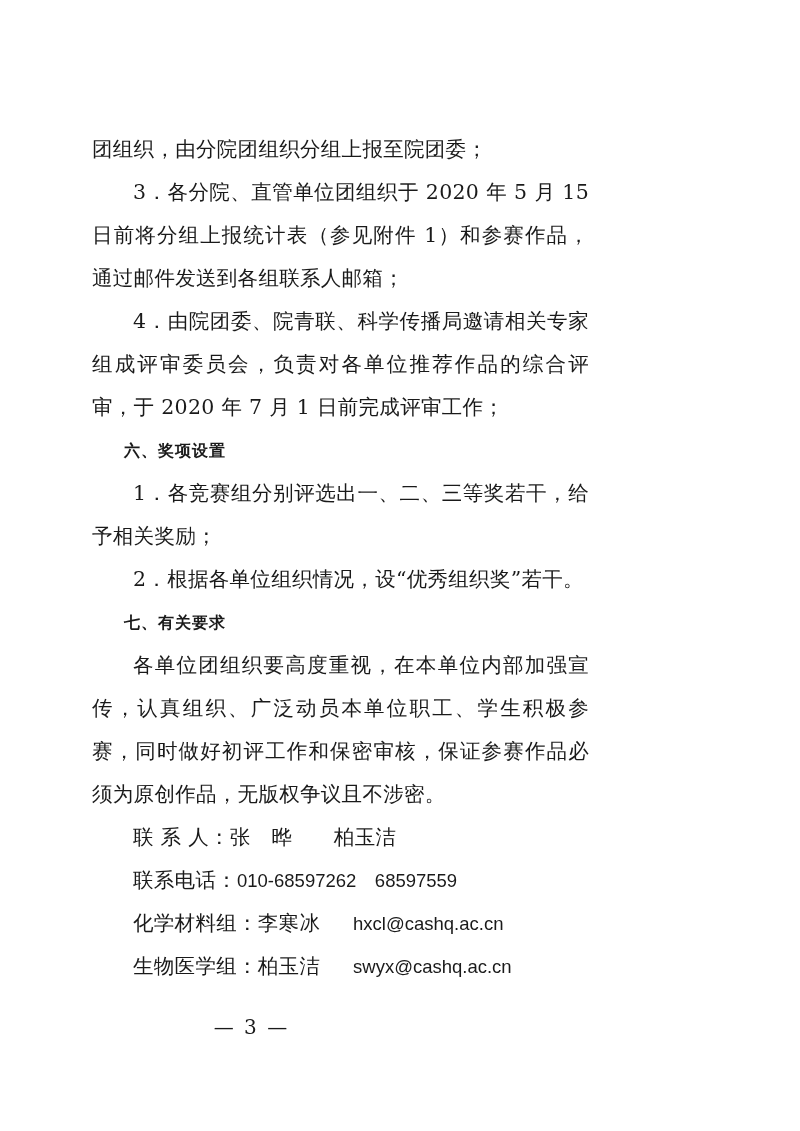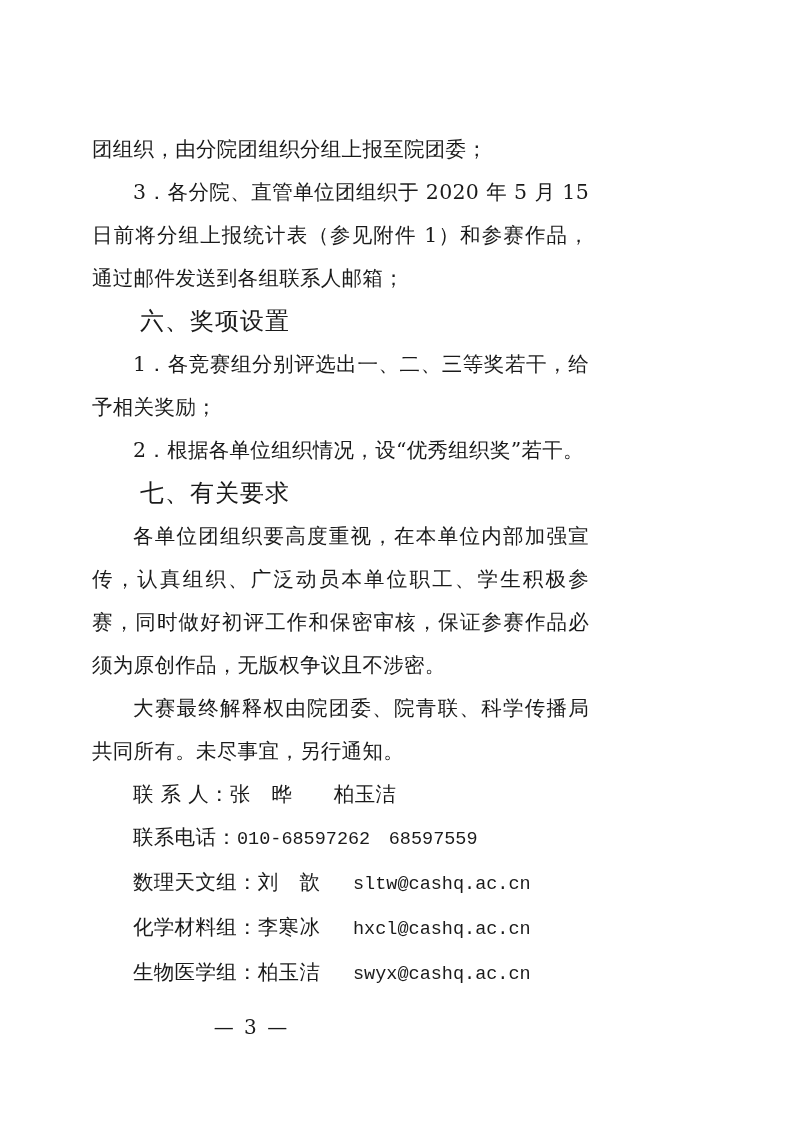--- a/index.html
+++ b/index.html
@@ -32,33 +32,33 @@
     margin: 0;
   }
   .para {
     text-indent: 2em;
   }
   .cont {
     text-indent: 0;
   }
   .heading {
     text-indent: 2em;
-    font-weight: normal;
+    font-weight: bold;
     font-family: "DejaVu Sans", "Liberation Sans", sans-serif;
-    font-size: 24px;
+    font-size: 16px;
     letter-spacing: 1px;
   }
   .contact-block {
     text-indent: 2em;
   }
   .contact-block p {
     text-indent: 2em;
   }
   .mono {
-    font-family: Liberation Mono, monospace;
+    font-family: Liberation Sans, sans-serif;
     font-size: 18.5px;
     letter-spacing: 0px;
   }
   .footer {
     position: absolute;
     left: 0;
     right: 0;
     bottom: 92px;
     text-align: center;
     padding-right: 130px;
@@ -73,42 +73,41 @@
 </head>
 <body>
 
 <div class="page">
   <div class="doc-body">
 
     <p class="cont">团组织，由分院团组织分组上报至院团委；</p>
 
     <p class="para">3．各分院、直管单位团组织于 2020 年 5 月 15 日前将分组上报统计表（参见附件 1）和参赛作品，通过邮件发送到各组联系人邮箱；</p>
 
+    <p class="para">4．由院团委、院青联、科学传播局邀请相关专家组成评审委员会，负责对各单位推荐作品的综合评审，于 2020 年 7 月 1 日前完成评审工作；</p>
 
 
     <p class="heading">六、奖项设置</p>
 
     <p class="para">1．各竞赛组分别评选出一、二、三等奖若干，给予相关奖励；</p>
 
     <p class="para">2．根据各单位组织情况，设“优秀组织奖”若干。</p>
 
     <p class="heading">七、有关要求</p>
 
     <p class="para">各单位团组织要高度重视，在本单位内部加强宣传，认真组织、广泛动员本单位职工、学生积极参赛，同时做好初评工作和保密审核，保证参赛作品必须为原创作品，无版权争议且不涉密。</p>
 
-    <p class="para">大赛最终解释权由院团委、院青联、科学传播局共同所有。未尽事宜，另行通知。</p>
 
     <div class="contact-block">
 
       <p><span>联 系 人：</span><span>张　晔　　柏玉洁</span></p>
 
       <p><span>联系电话：</span><span class="mono">010-68597262　68597559</span></p>
 
 
-      <p><span>数理天文组：</span><span>刘　歆</span><span class="nbsp-wide"></span><span class="mono">sltw@cashq.ac.cn</span></p>
 
       <p><span>化学材料组：</span><span>李寒冰</span><span class="nbsp-wide"></span><span class="mono">hxcl@cashq.ac.cn</span></p>
 
       <p><span>生物医学组：</span><span>柏玉洁</span><span class="nbsp-wide"></span><span class="mono">swyx@cashq.ac.cn</span></p>
 
     </div>
   </div>
 
   <div class="footer">— 3 —</div>
 </div>

